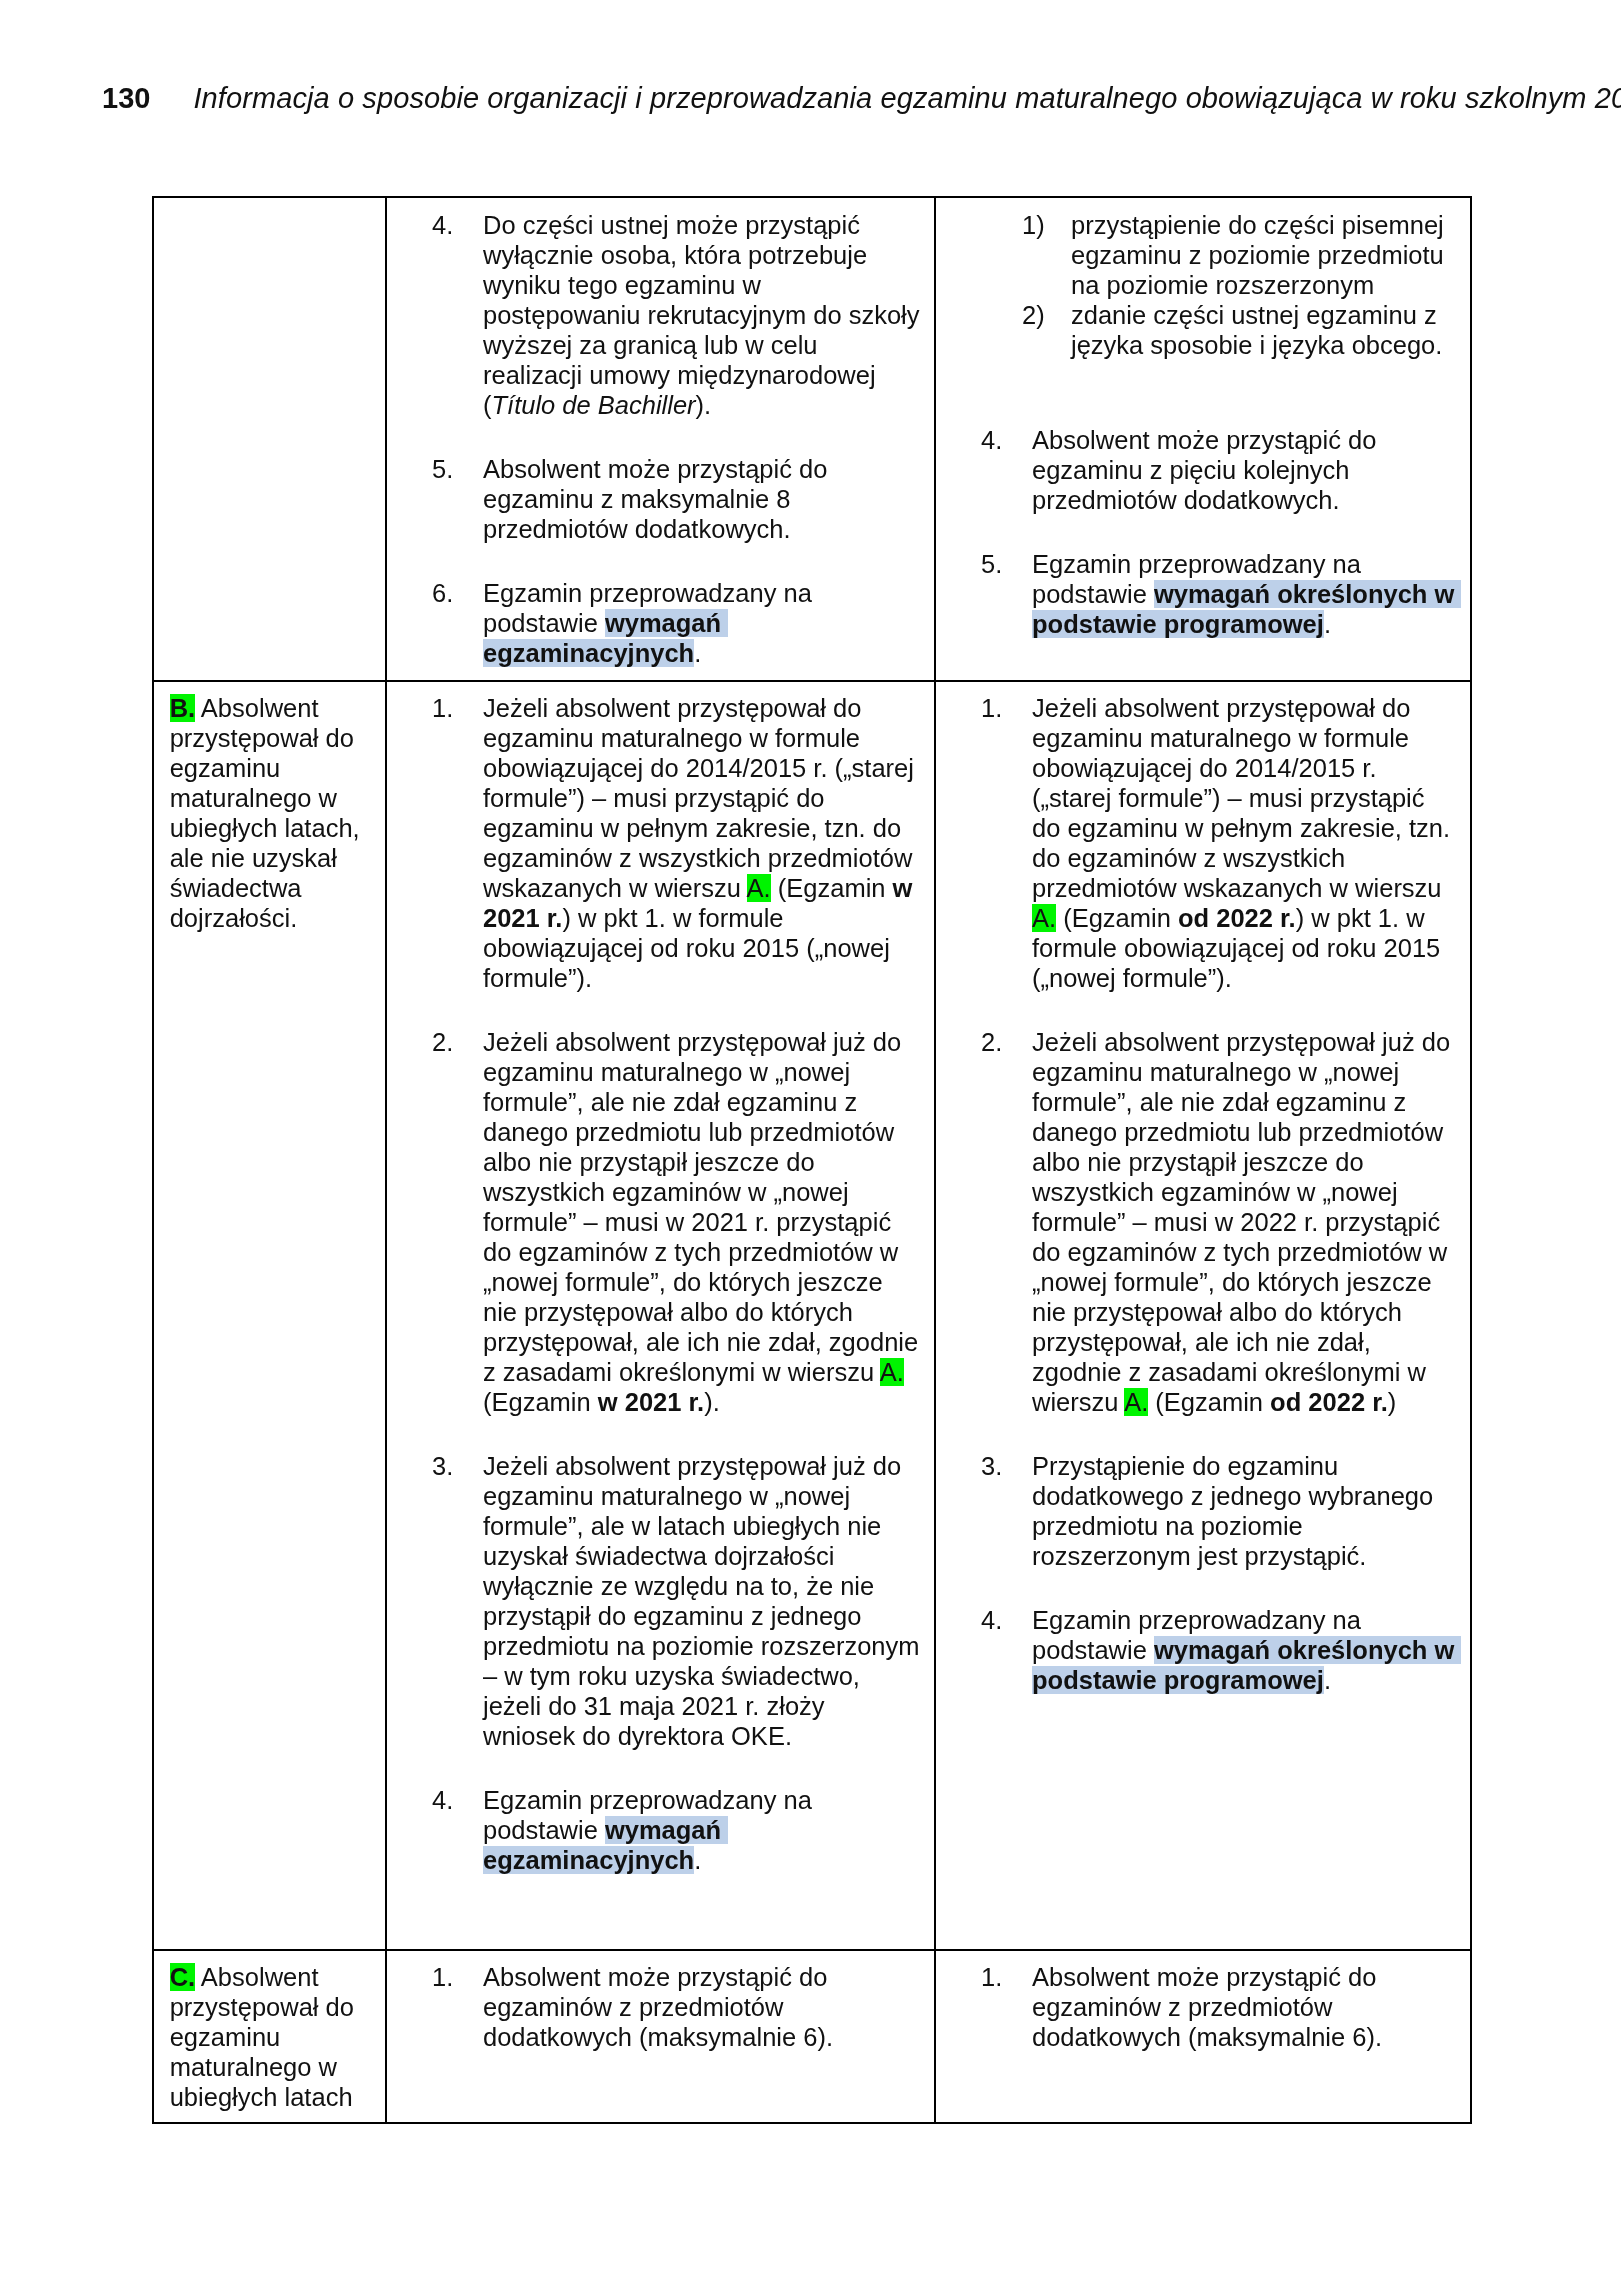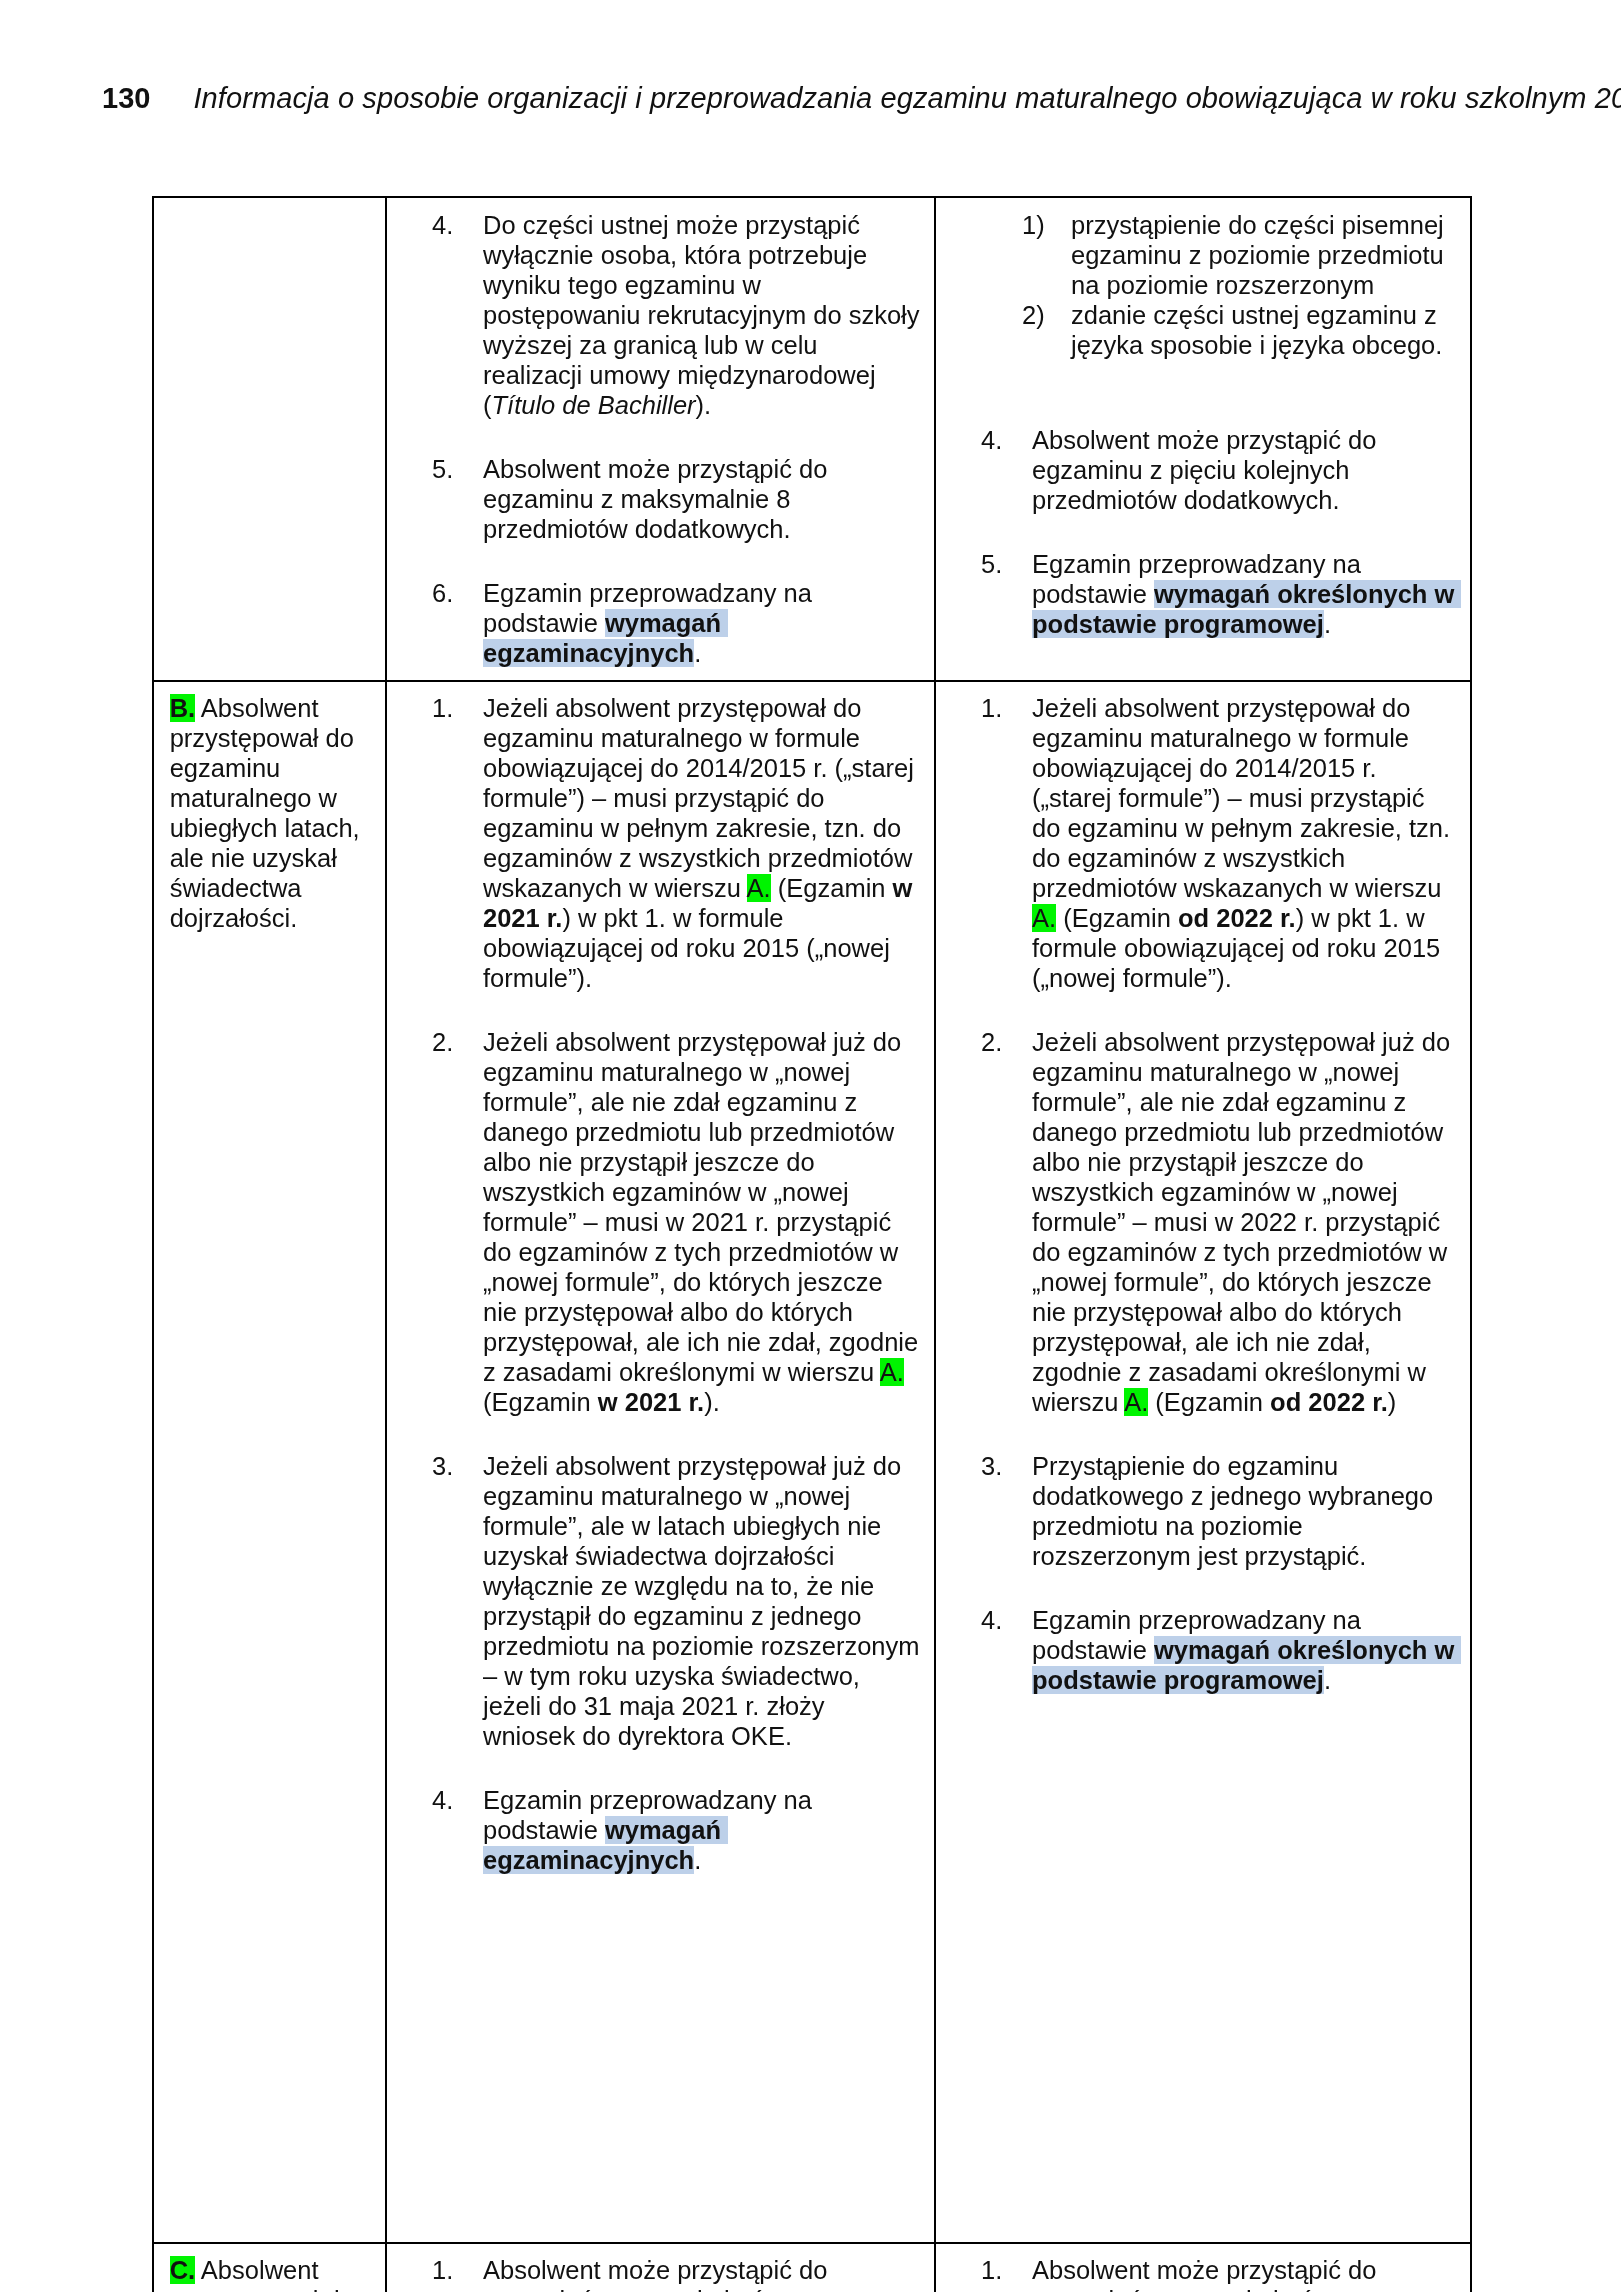--- a/index.html
+++ b/index.html
@@ -78,21 +78,21 @@
             <div class="item" style="margin-top: 65px;">
               <span class="marker">4.</span>
               <div class="text"><span class="seg">Absolwent może przystąpić do egzaminu z pięciu kolejnych przedmiotów dodatkowych.</span></div>
             </div>
             <div class="item" style="margin-top: 34px;">
               <span class="marker">5.</span>
               <div class="text"><span class="seg">Egzamin przeprowadzany na podstawie </span><span class="seg b hl-blue">wymagań określonych w podstawie programowej</span><span class="seg">.</span></div>
             </div>
           </td>
         </tr>
-        <tr style="height: 1562px;">
+        <tr style="height: 1269px;">
           <td class="label-cell"><span class="seg b hl-green">B.</span><span class="seg"> Absolwent przystępował do egzaminu maturalnego w ubiegłych latach, ale nie uzyskał świadectwa dojrzałości.</span></td>
           <td class="content-cell">
             <div class="item">
               <span class="marker">1.</span>
               <div class="text"><span class="seg">Jeżeli absolwent przystępował do egzaminu maturalnego w formule obowiązującej do 2014/2015 r. („starej formule”) – musi przystąpić do egzaminu w pełnym zakresie, tzn. do egzaminów z wszystkich przedmiotów wskazanych w wierszu </span><span class="seg hl-green">A.</span><span class="seg"> (Egzamin </span><span class="seg b">w 2021 r.</span><span class="seg">) w pkt 1. w formule obowiązującej od roku 2015 („nowej formule”).</span></div>
             </div>
             <div class="item" style="margin-top: 34px;">
               <span class="marker">2.</span>
               <div class="text"><span class="seg">Jeżeli absolwent przystępował już do egzaminu maturalnego w „nowej formule”, ale nie zdał egzaminu z danego przedmiotu lub przedmiotów albo nie przystąpił jeszcze do wszystkich egzaminów w „nowej formule” – musi w 2021 r. przystąpić do egzaminów z tych przedmiotów w „nowej formule”, do których jeszcze nie przystępował albo do których przystępował, ale ich nie zdał, zgodnie z zasadami określonymi w wierszu </span><span class="seg hl-green">A.</span><span class="seg"> (Egzamin </span><span class="seg b">w 2021 r.</span><span class="seg">).</span></div>
             </div>

